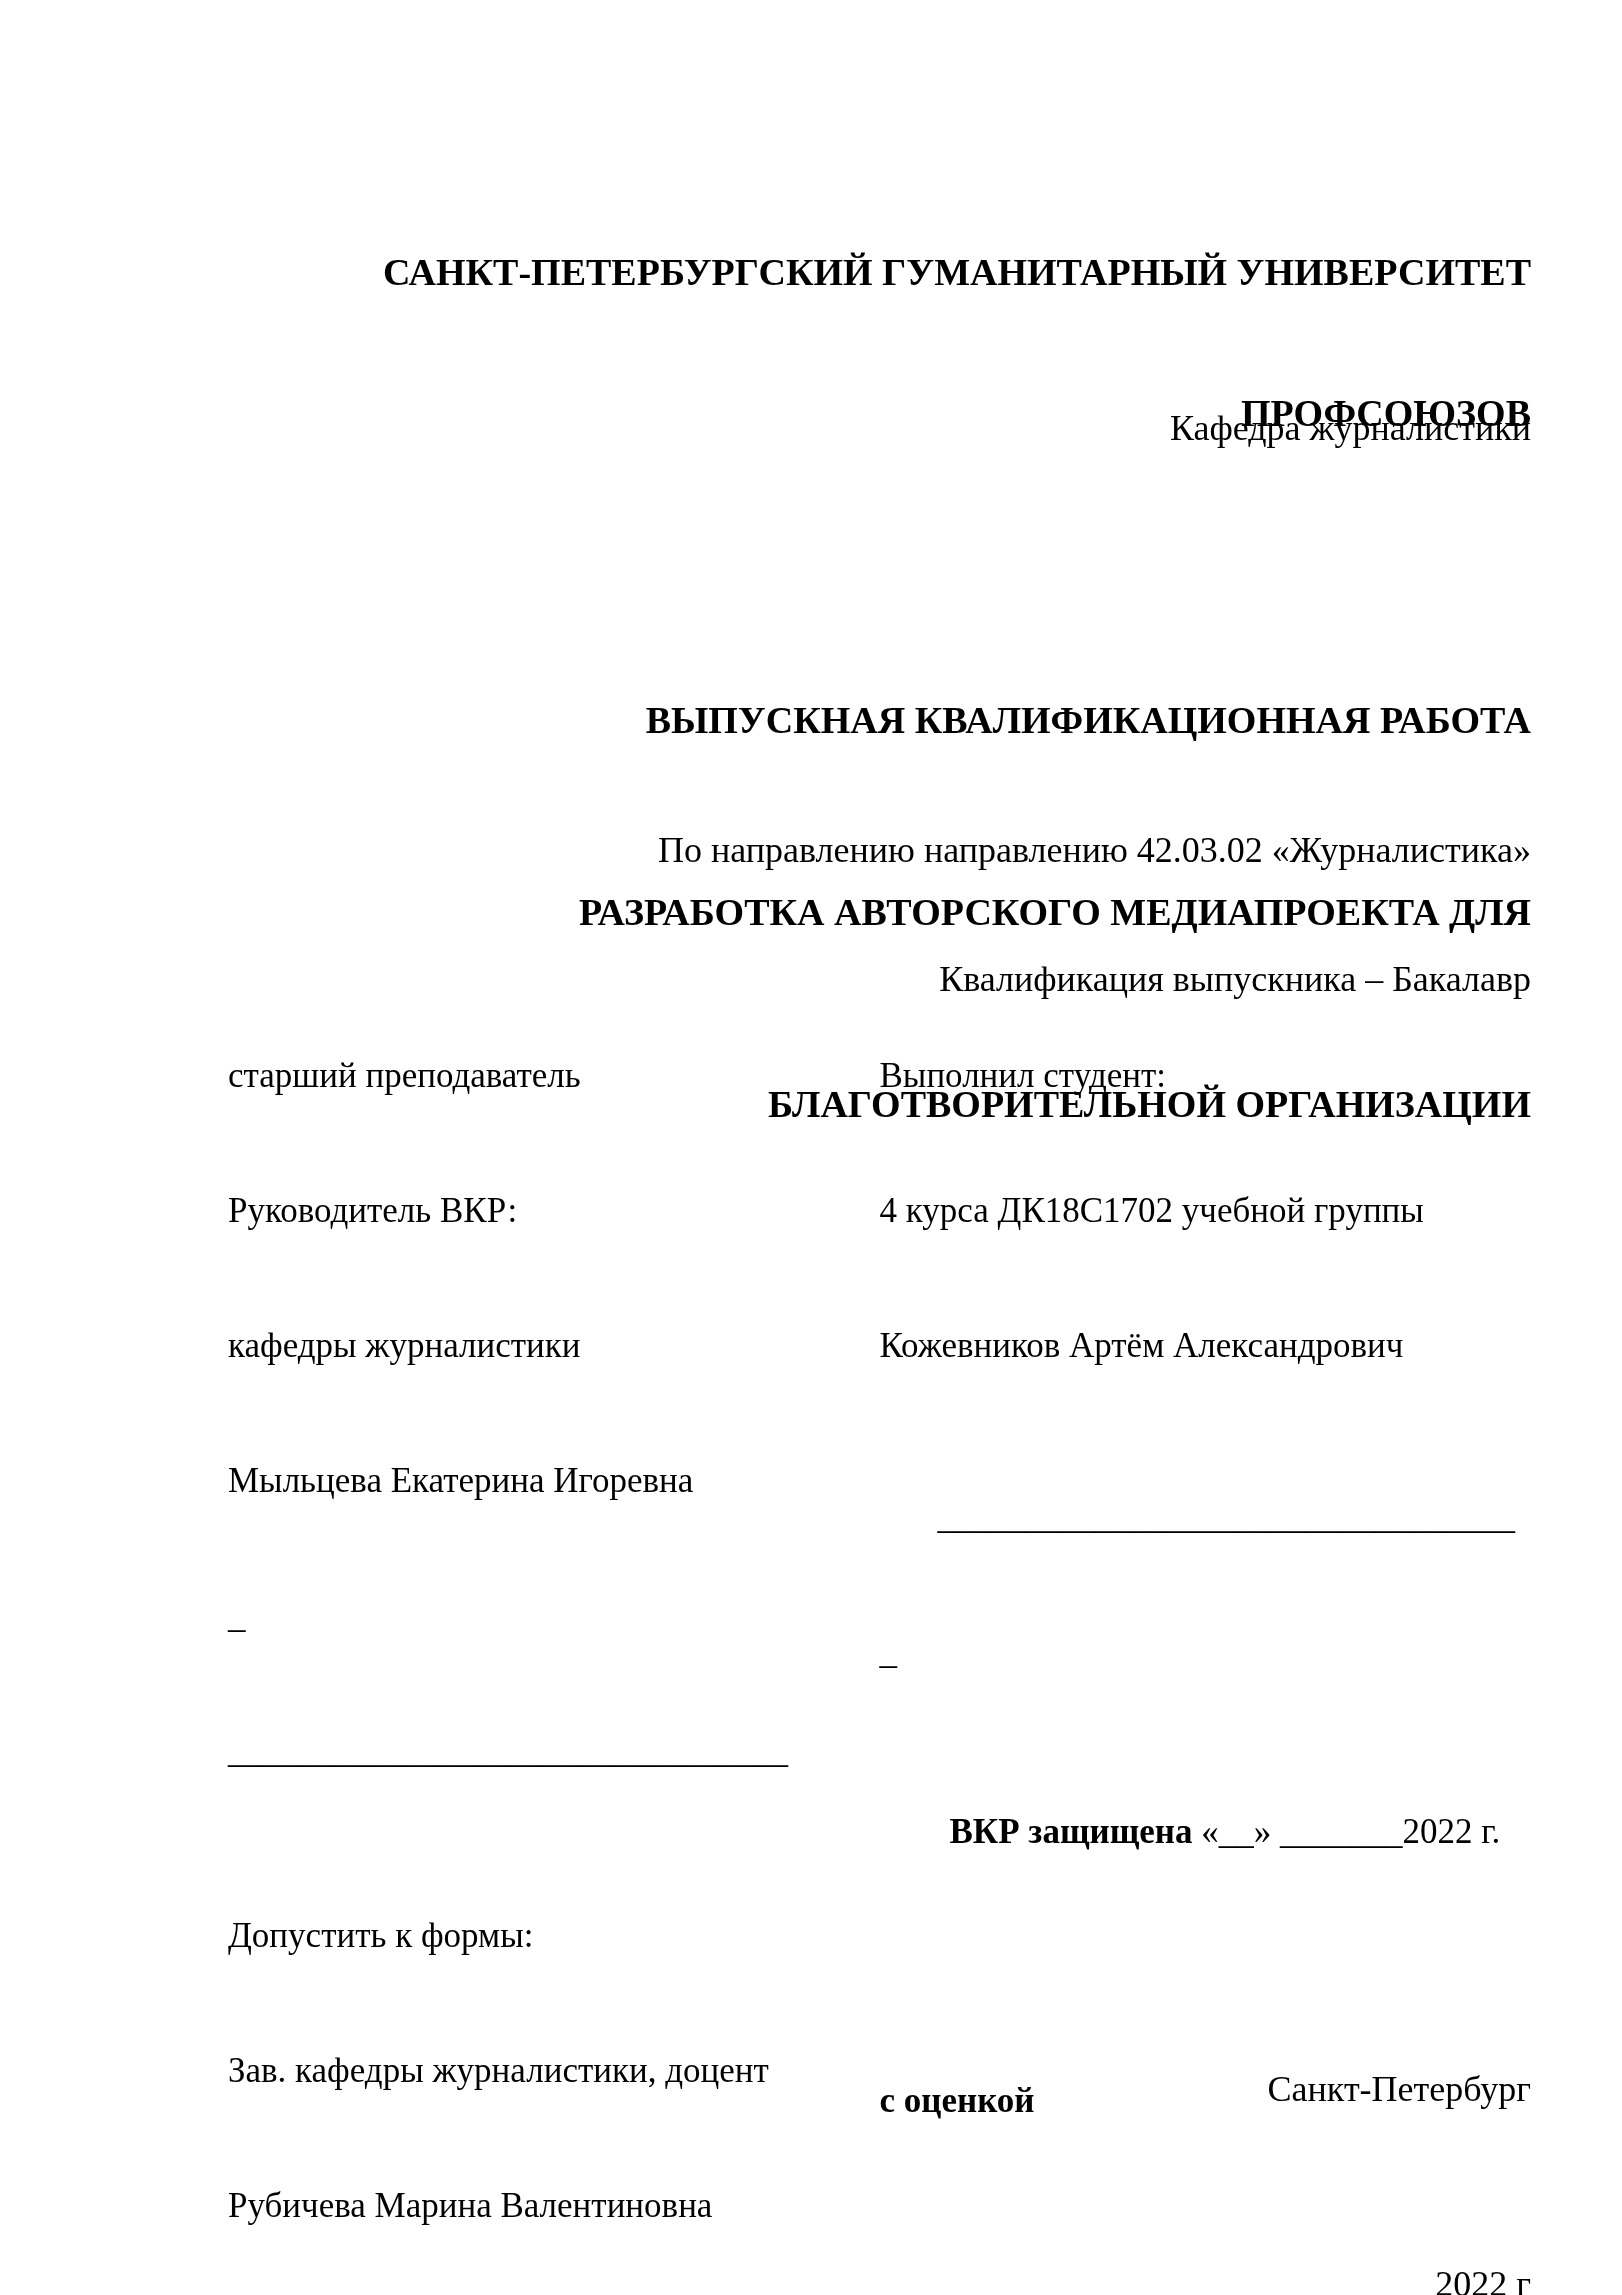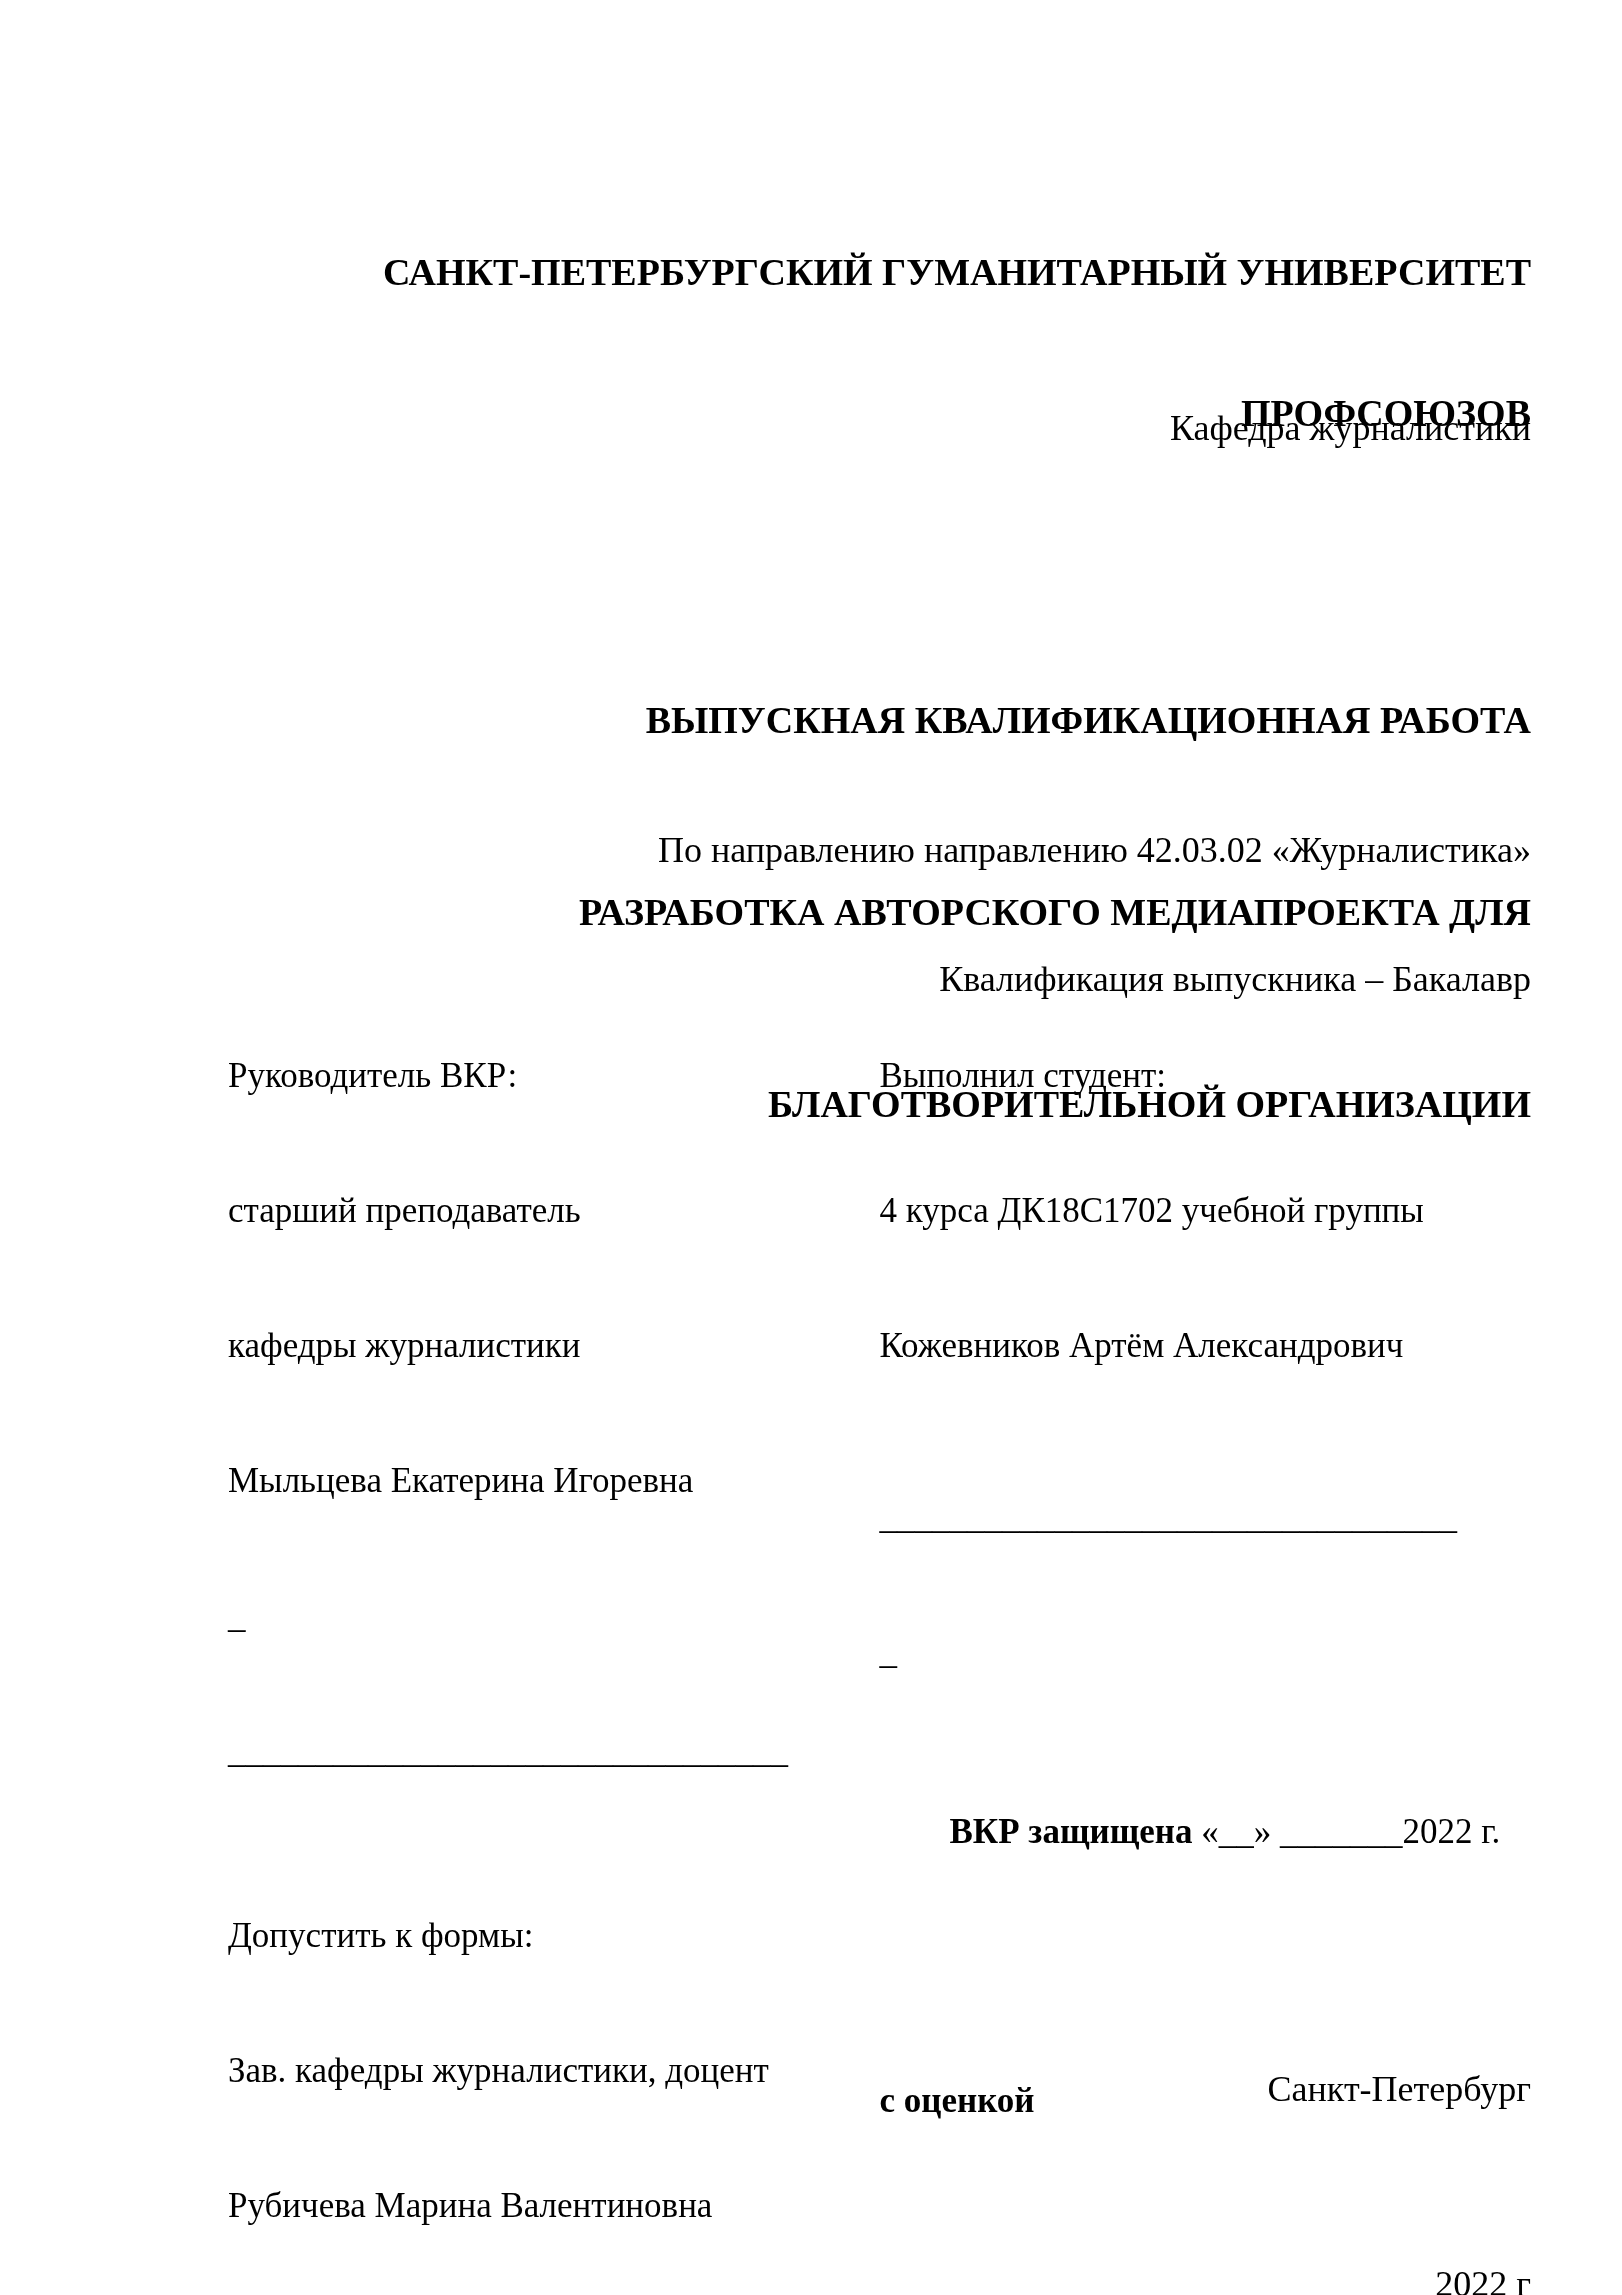--- a/index.html
+++ b/index.html
@@ -30,21 +30,21 @@
     width:1287px;
     display:flex;
   }
   .col{font-size:35px;line-height:45px;white-space:pre-wrap;}
   .col-left{width:597px;margin-right:55px;}
   .col-right{width:636px;}
   .line{min-height:45px;}
   .b{font-weight:700;}
   .g-dash{margin-top:0;}
   .g-admit{margin-top:50px;}
-  .g-rsig{margin-top:36px;}
+  .g-rsig{margin-top:36px;text-align:right;}
   .g-grade{margin-top:89px;font-weight:bold;}
   .footer-block{top:1927px;font-size:36px;line-height:65px;}
 </style>
 </head>
 <body>
 
 <div class="page">
 
   <div class="centered university-block">
     <div class="line">САНКТ-ПЕТЕРБУРГСКИЙ ГУМАНИТАРНЫЙ УНИВЕРСИТЕТ</div>
@@ -62,22 +62,22 @@
   </div>
 
   <div class="centered program-block">
     <div class="line">По направлению направлению 42.03.02 «Журналистика»</div>
     <div class="line">Квалификация выпускника – Бакалавр</div>
   </div>
 
   <div class="cols">
 
     <div class="col col-left">
+      <div class="line">старший преподаватель</div>
       <div class="line">Руководитель ВКР:</div>
-      <div class="line">старший преподаватель</div>
       <div class="line">кафедры журналистики</div>
       <div class="line">Мыльцева Екатерина Игоревна</div>
       <div class="line g-dash">_</div>
       <div class="line">________________________________</div>
       <div class="line g-admit">Допустить к формы:</div>
       <div class="line">Зав. кафедры журналистики, доцент</div>
       <div class="line">Рубичева Марина Валентиновна</div>
       
       
     </div>

